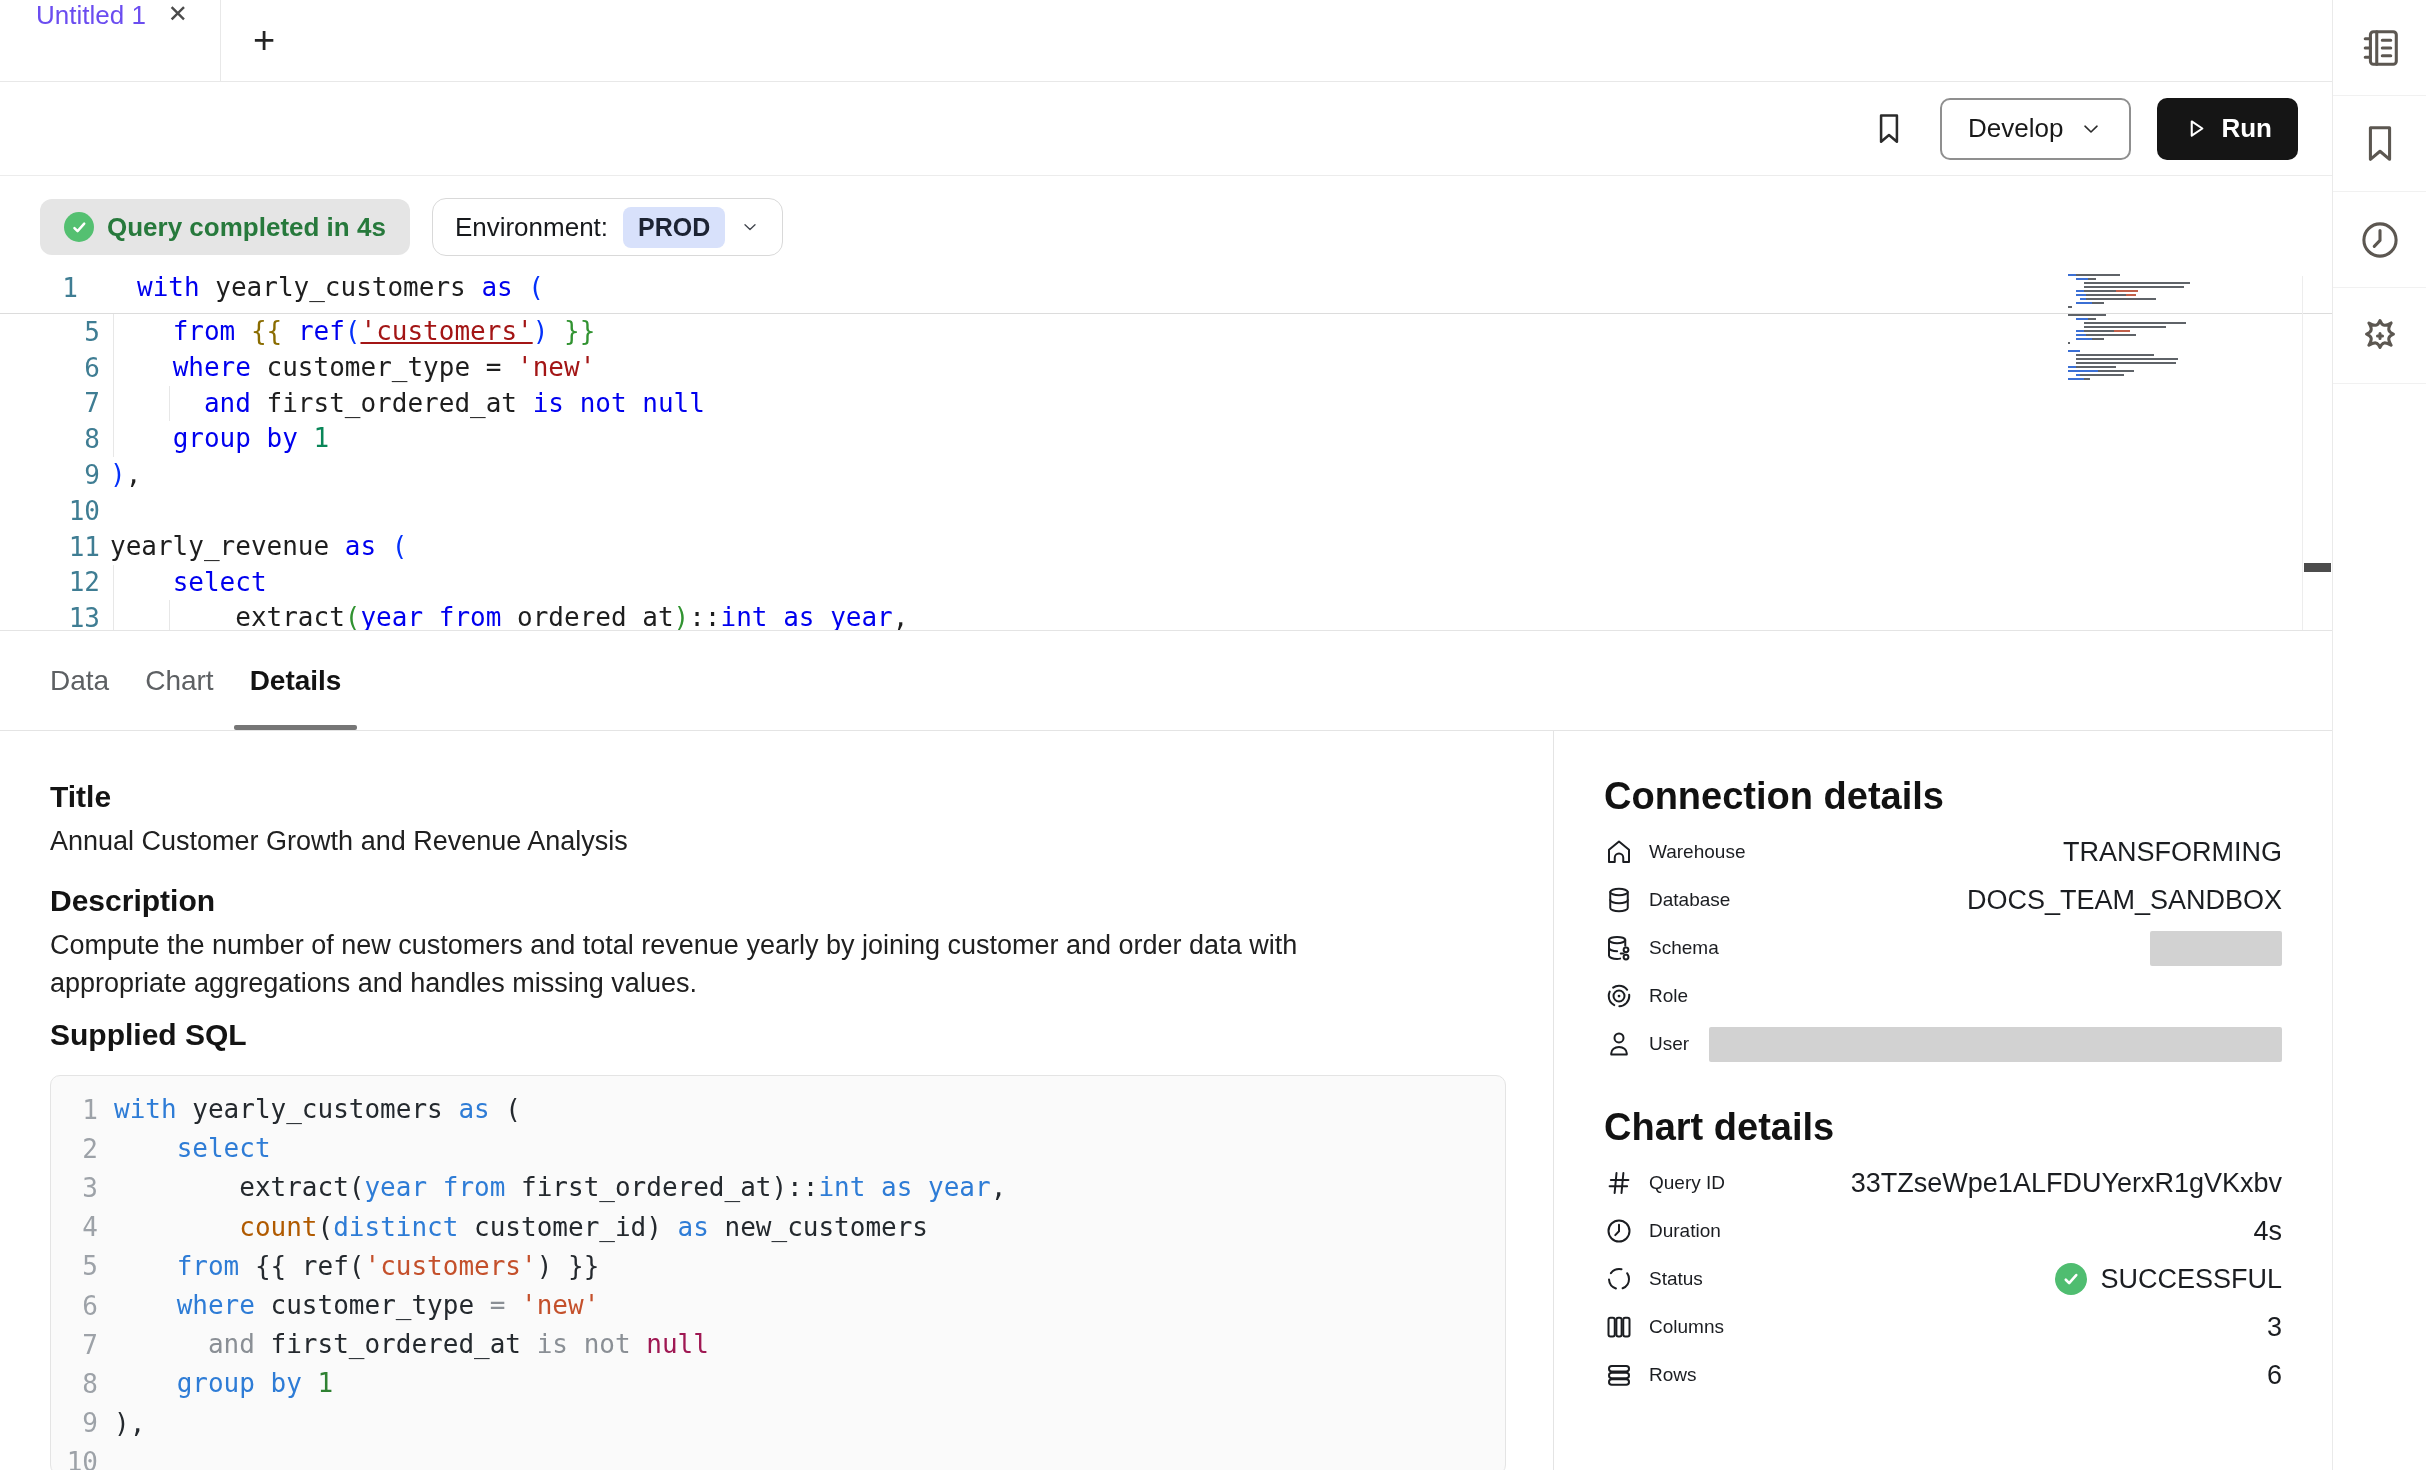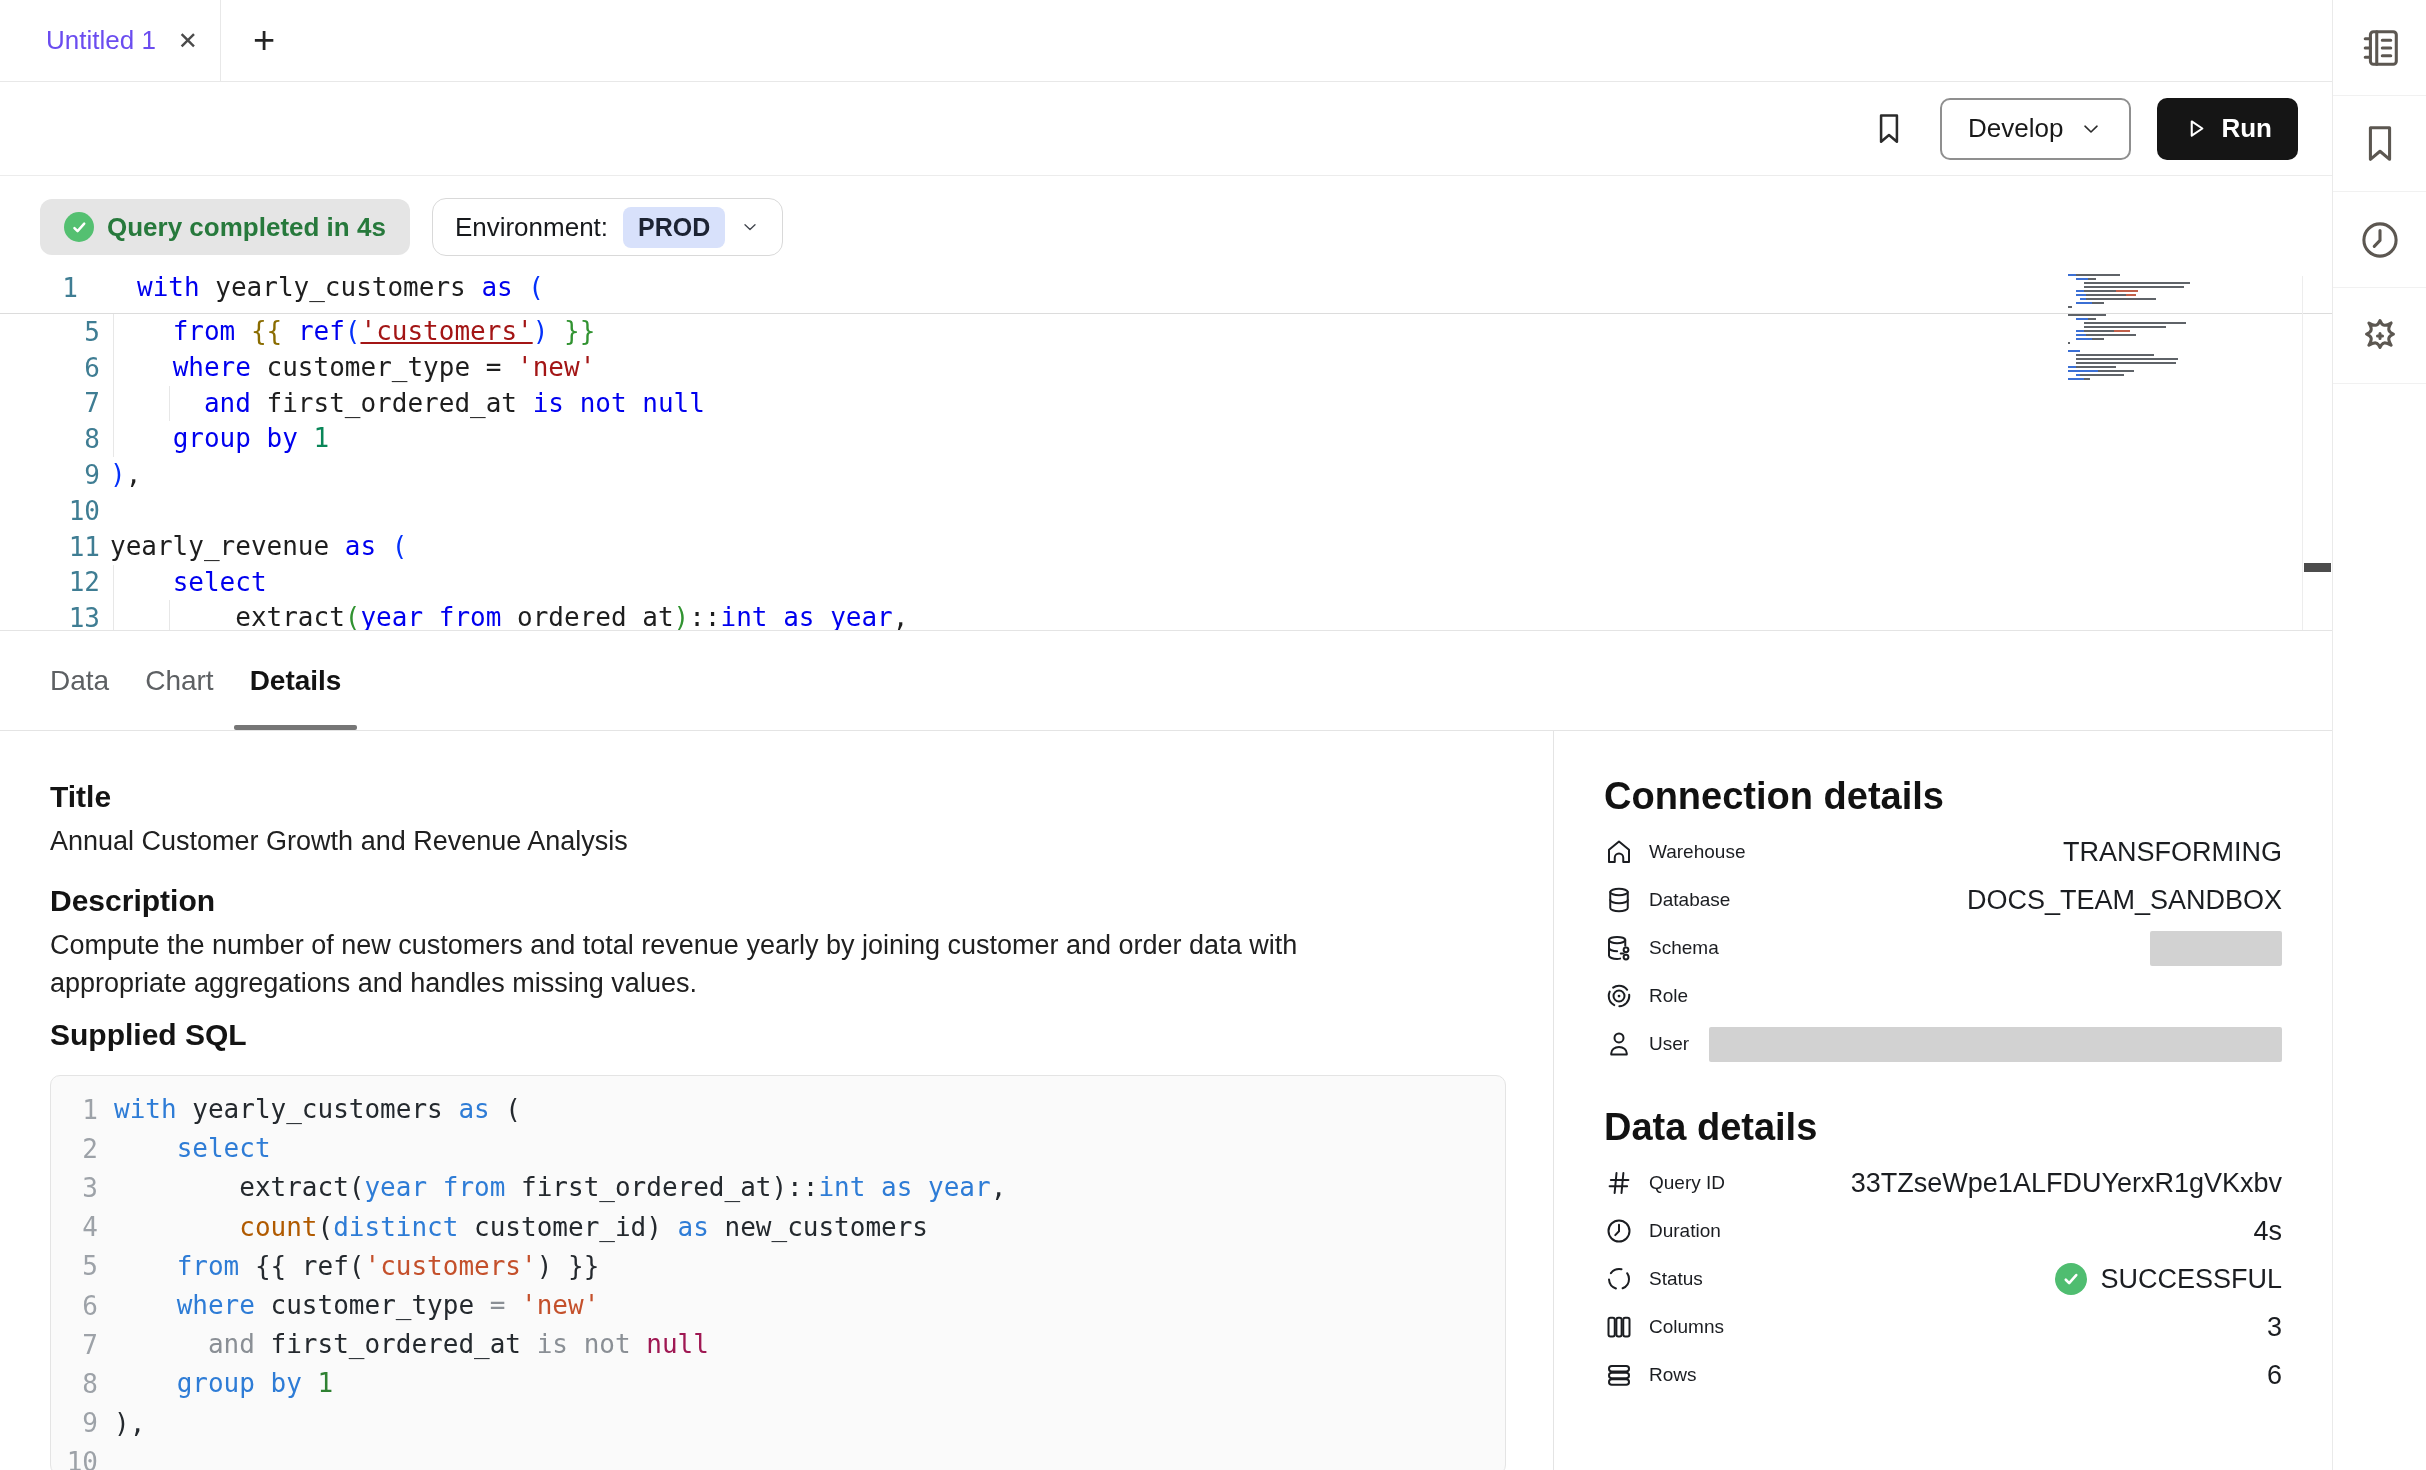--- a/index.html
+++ b/index.html
@@ -5,21 +5,21 @@
   *{margin:0;padding:0;box-sizing:border-box}
   html,body{background:#fff}
   .app{position:relative;width:2426px;height:1470px;background:#fff;overflow:hidden;
        font-family:"Liberation Sans",sans-serif;color:#1b1d21}
   .ic{display:inline-flex;align-items:center;justify-content:center}
   .ic svg{width:100%;height:100%;display:block}
   pre{font-family:"DejaVu Sans Mono",monospace;white-space:pre}
 
   
   .tabbar{position:absolute;left:0;top:0;width:2332px;height:82px;border-bottom:1px solid #e8e8e8;display:flex;align-items:stretch}
-  .tab{display:flex;align-items:center;width:221px;padding-left:46px;border-right:1px solid #e8e8e8}
+  .tab{display:flex;width:221px;padding-left:36px;border-right:1px solid #e8e8e8}
   .tab-title{font-size:26px;color:#6b4df0}
   .tab-close{margin-left:22px;font-size:24px;color:#4b4b4b;cursor:pointer}
   .newtab{margin-left:12px;width:62px;background:none;border:none;font-size:38px;font-weight:300;color:#242424;cursor:pointer}
 
   
   .toolbar{position:absolute;left:0;top:82px;width:2332px;height:94px;border-bottom:1px solid #ececec;
            display:flex;align-items:center;justify-content:flex-end;padding-right:34px;gap:26px}
   .bmwrap{width:38px;height:38px;color:#2b2b2b;margin-right:6px;cursor:pointer}
   .btn{display:flex;align-items:center;height:62px;border-radius:10px;font-size:26px;cursor:pointer;font-family:inherit}
   .btn-develop{background:#fff;border:2px solid #8f8f8f;color:#191919;padding:0 26px;gap:16px}
@@ -432,21 +432,21 @@
               <circle cx="12" cy="7.1" r="3.6"></circle>
               <path d="M5.8 20.4v-1c0-3 2.8-5 6.2-5s6.2 2 6.2 5v1z"></path>
             </svg>
           </span>
           <span class="lbl">User</span>
           <span class="right">
             <span class="redact wide"></span>
           </span>
         </div>
       </div>
-    <h3 class="ph second">Data details</h3>
+    <h3 class="ph second">Chart details</h3>
     <div class="prows" id="query-rows">
         <div class="prow">
           <span class="ic">
             <svg viewBox="0 0 24 24" fill="none" stroke="currentColor" stroke-width="1.6" stroke-linecap="round" stroke-linejoin="round">
               <path d="M10 4 8.5 20M15.5 4 14 20M5.5 9.5h14M4.5 14.5h14"></path>
             </svg>
           </span>
           <span class="lbl">Query ID</span>
           <span class="right">
             <span class="val">33TZseWpe1ALFDUYerxR1gVKxbv</span>

